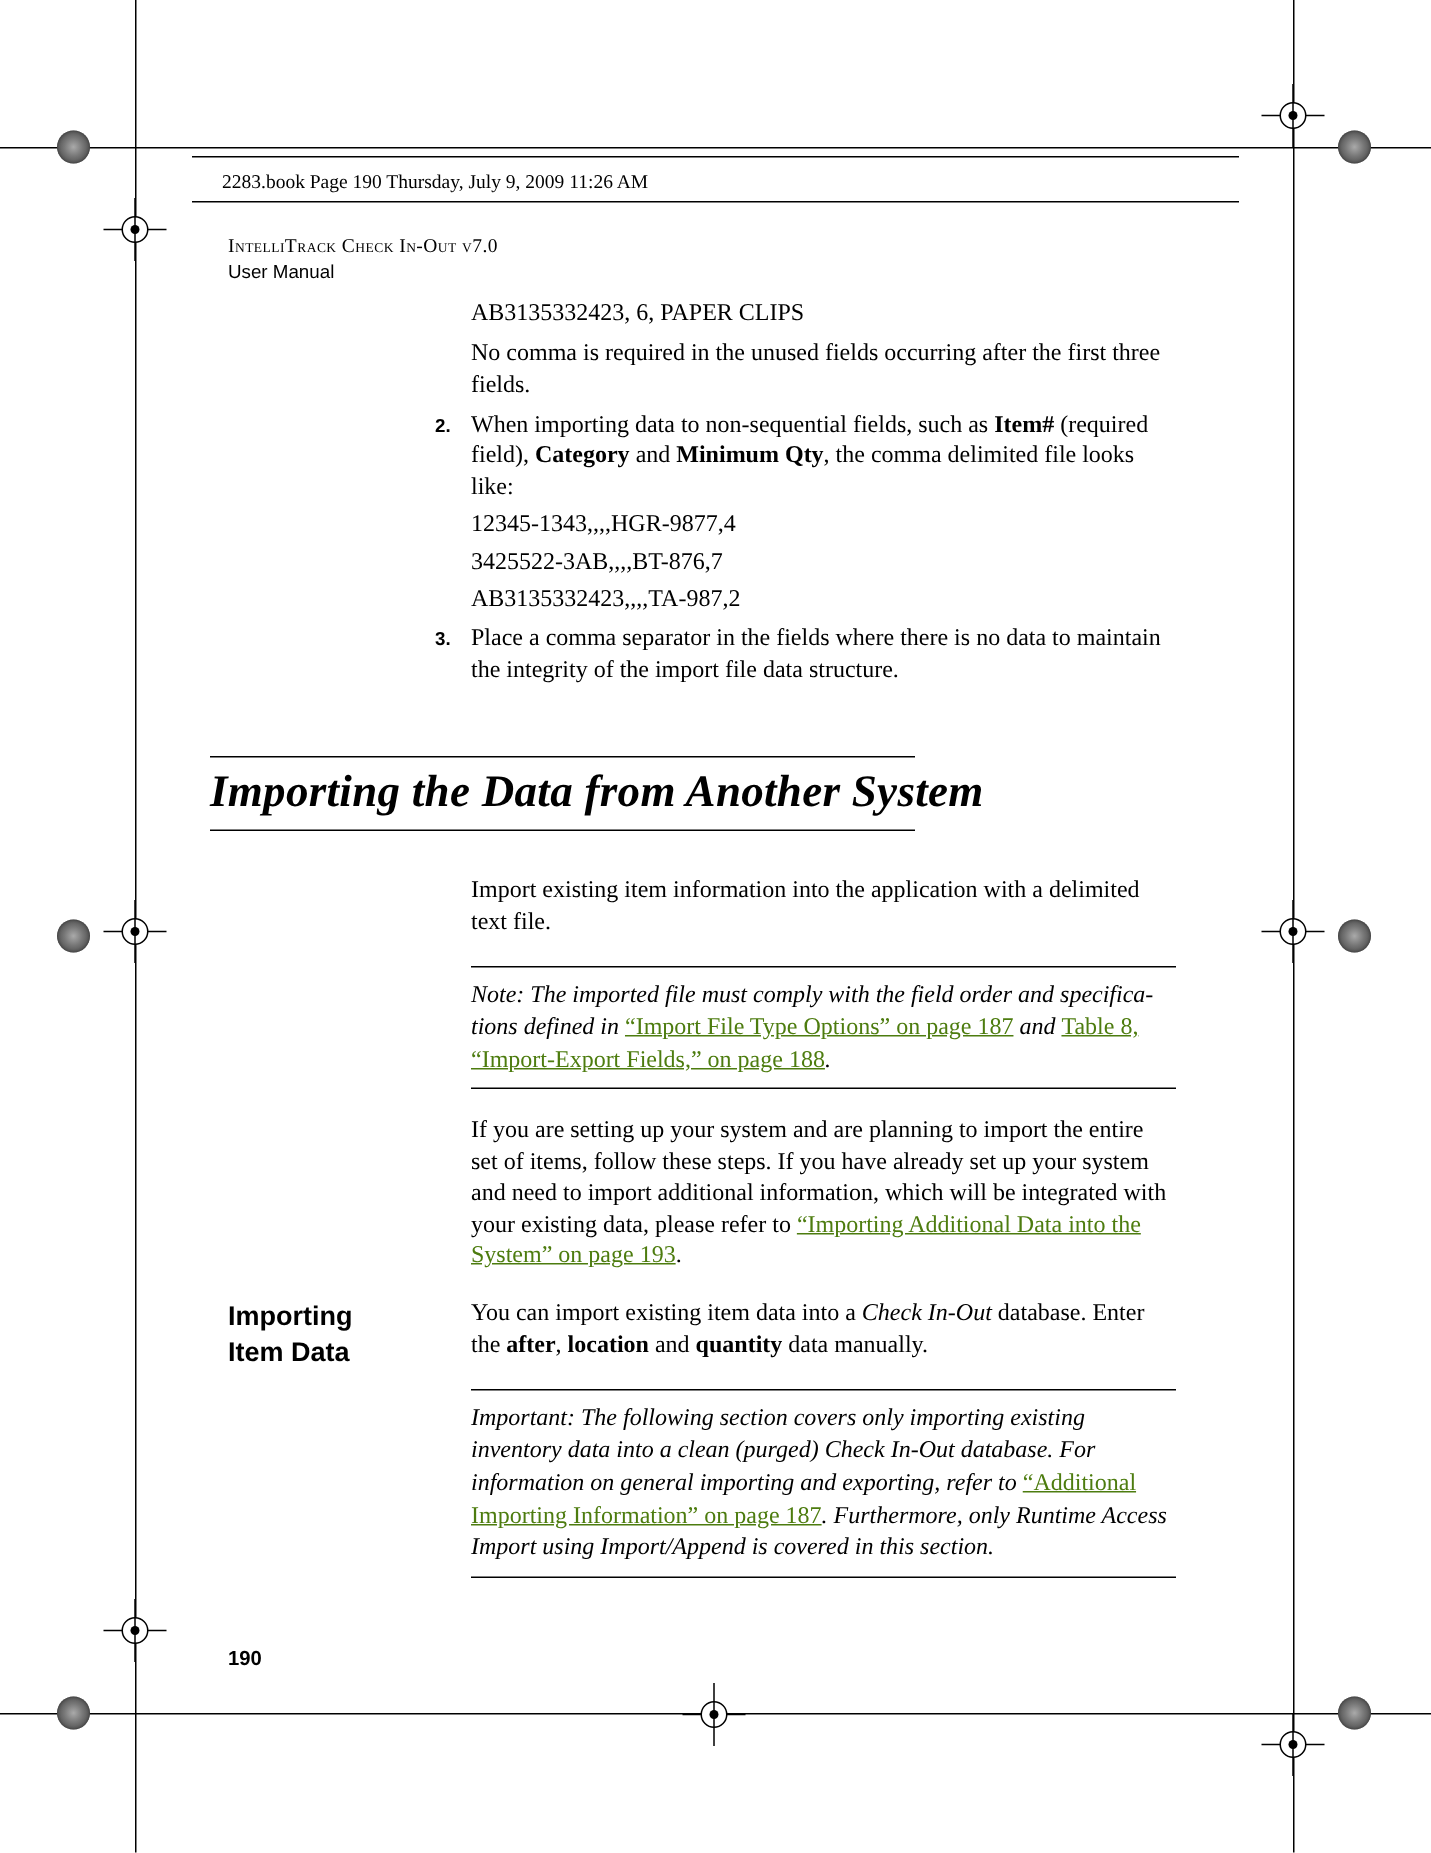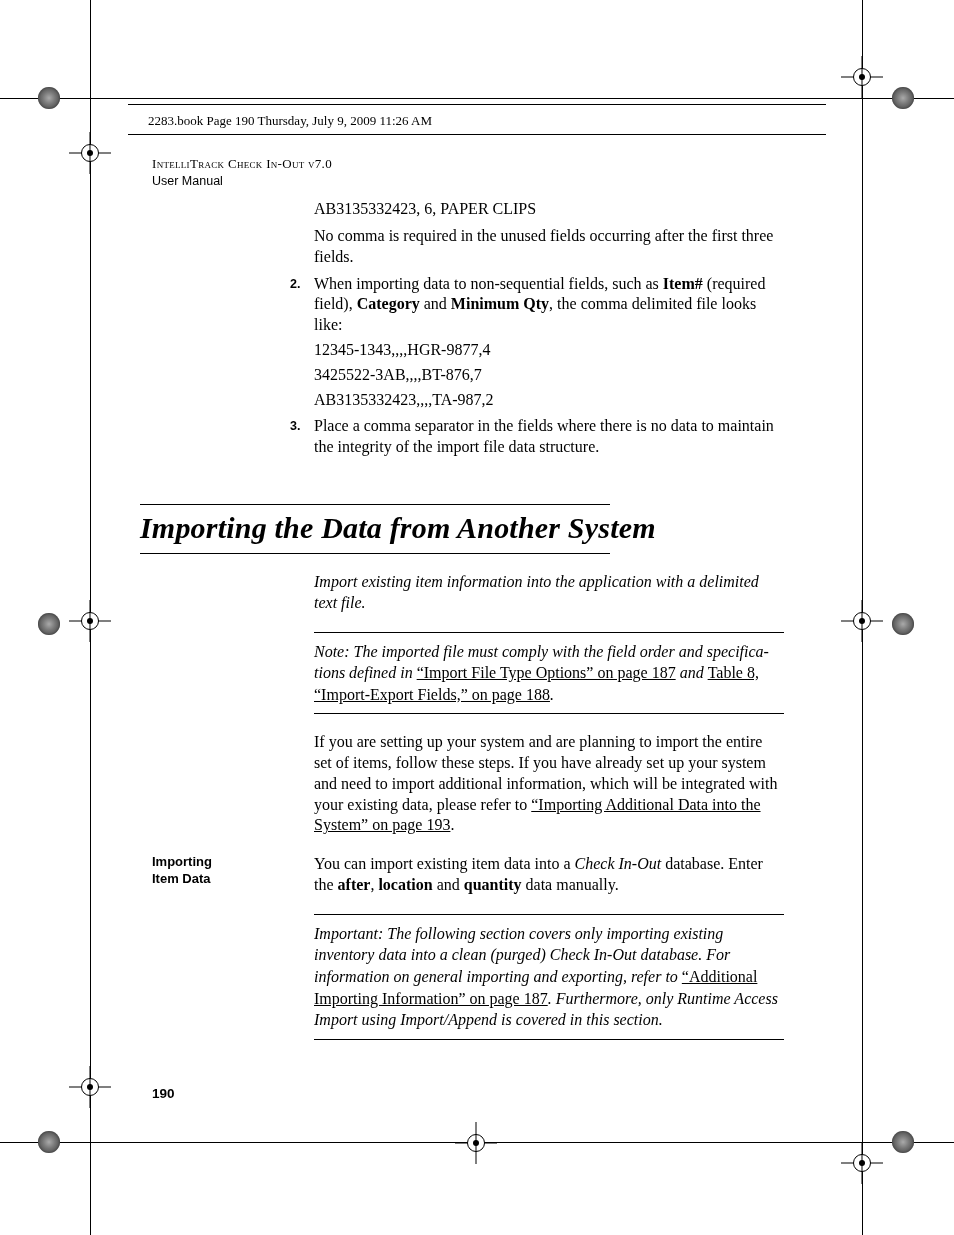--- a/index.html
+++ b/index.html
@@ -100,26 +100,26 @@
   .note-block {
     margin-left:174px; width:470px;
     border-top:1px solid #000; border-bottom:1px solid #000;
     padding:8px 0 8px 0; margin-top:18px; margin-bottom:18px;
     font-style:italic; font-size:16px; line-height:1.35;
   }
   .note-block .note-label { font-style:italic;text-align:right; }
 
   .side-head {
     font-family: Arial, Helvetica, sans-serif;
-    font-weight:bold; font-size:13px;
+    font-weight:bold; font-size:18px;
     position:absolute; left:12px; width:150px; line-height:1.3;
   }
   .row { position:relative; margin-top:18px; }
 
-  .link { color:#000000; text-decoration:underline; }
+  .link { color:#4d7c0f; text-decoration:underline; }
 
   .pagenum {
     font-family: Arial, Helvetica, sans-serif;
     font-weight:bold; font-size:13.5px;
     margin-left:12px;
   }
 
   .page-bottom-rule {
     position:absolute; left:128px; width:698px; border-top:1px solid #000;
   }
@@ -208,21 +208,21 @@
       <p>Place a comma separator in the fields where there is no data to maintain the integrity of the import file data structure.</p>
     </div>
   </div>
 
   <div class="section-title">
     <div class="rule-top"></div>
     <h1>Importing the Data from Another System</h1>
     <div class="rule-bot"></div>
   </div>
 
-  <div class="body-col" style="margin-top:18px;font-style:italic;">
+  <div class="body-col" style="margin-top:30px;">
     <p>Import existing item information into the application with a delimited text file.</p>
   </div>
 
   <div class="note-block">
     <span class="note-label">Note:   </span><span>The imported file must comply with the field order and specifica­tions defined in </span><a href="#" class="link" style="font-style:normal;">“Import File Type Options” on page 187</a><span> and </span><a href="#" class="link" style="font-style:normal;">Table 8, “Import-Export Fields,” on page 188</a><span>.</span>
   </div>
 
   <div class="body-col">
     <p>
       <span>If you are setting up your system and are planning to import the entire set of items, follow these steps. If you have already set up your system and need to import additional information, which will be integrated with your existing data, please refer to </span><a href="#" class="link">“Importing Additional Data into the System” on page 193</a><span>.</span>

